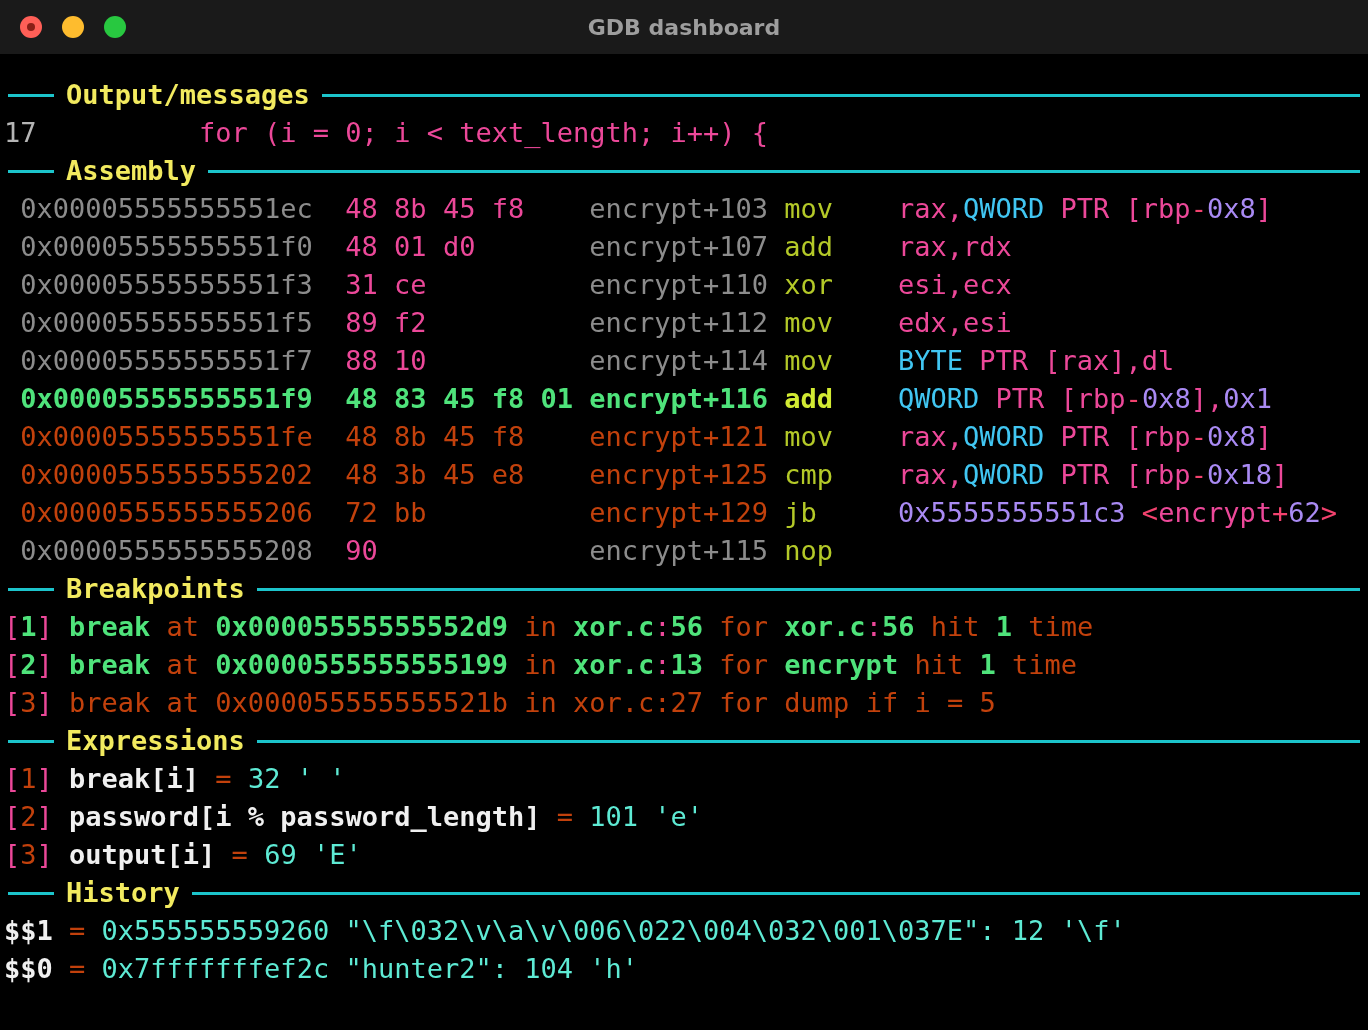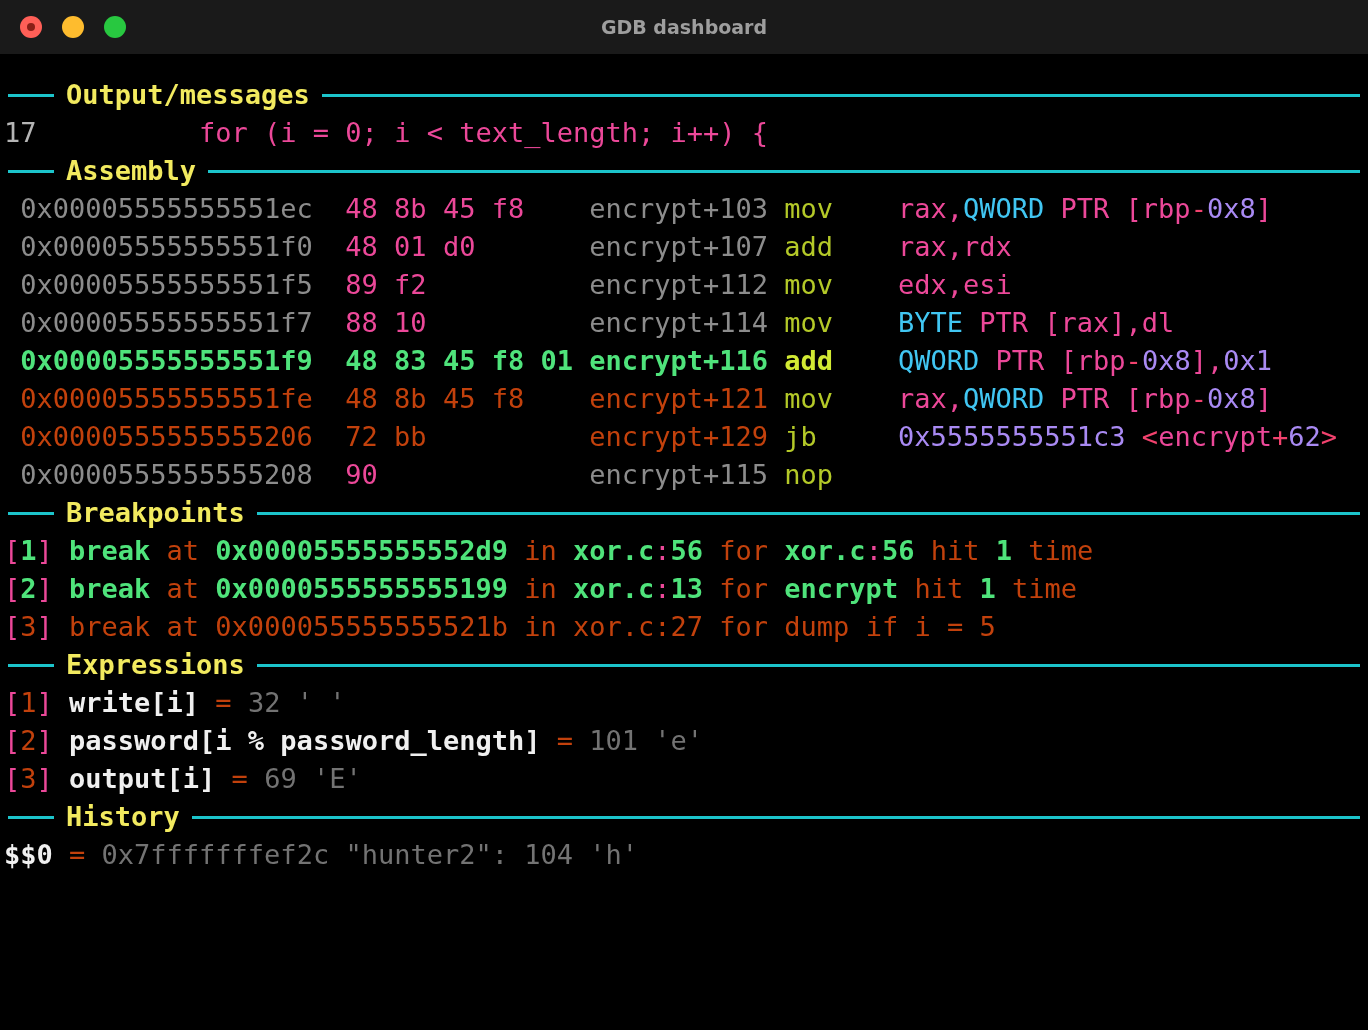--- a/index.html
+++ b/index.html
@@ -6,35 +6,35 @@
   .window{width:1368px;height:1030px;background:#000;overflow:hidden;position:relative;
           font-family:"DejaVu Sans Mono",monospace;}
   .titlebar{height:54px;background:#1a1a1a;position:relative;display:flex;align-items:center;}
   .lights{display:flex;gap:20px;margin-left:20px;}
   .light{width:22px;height:22px;border-radius:50%;border:none;padding:0;position:relative;cursor:default;}
   .light.red{background:#ff5f57;}
   .light.red::after{content:"";position:absolute;left:7px;top:7px;width:8px;height:8px;border-radius:50%;background:#8a1f17;}
   .light.yellow{background:#febc2e;}
   .light.green{background:#28c840;}
   .titlebar .title{position:absolute;left:0;right:0;text-align:center;color:#9e9e9e;
-                   font-family:"DejaVu Sans",sans-serif;font-weight:bold;font-size:19px;}
+                   font-family:"DejaVu Sans",sans-serif;font-weight:bold;font-size:22px;}
   .body{padding:22px 8px 0 4px;font-size:27px;}
   .row{height:38px;line-height:38px;white-space:pre;}
   
   .sec{display:flex;align-items:center;}
   .dash{height:3px;background:#1cc4cb;}
   .dash-l{width:46px;margin-left:4px;}
   .dash-r{flex:1;}
   .sec-title{color:#f2ea5f;font-weight:bold;margin:0 12px;}
   
   .t-gray{color:#8c8c8c;}
   .t-dim{color:#c2410c;}
   .t-w{color:#ec4899;}
   .t-wb{color:#f0f0f0;font-weight:bold;}
-  .t-val{color:#737373;}
+  .t-val{color:#5eead4;}
   .t-bg{color:#4fe37b;font-weight:bold;}
   .t-g{color:#c2410c;}
   .t-y{color:#b4c928;}
   .t-yb{color:#d2ea33;font-weight:bold;}
   .t-cyan{color:#41c6f2;}
   .t-purple{color:#a98af3;}
   .t-red{color:#f2426e;}
   .t-lineno{color:#b5b5b5;}
   
   .asm{padding-left:1ch;text-decoration:underline;}
@@ -68,24 +68,26 @@
 
     <div class="row sec">
       <span class="dash dash-l"></span>
       <span class="sec-title">Assembly</span>
       <span class="dash dash-r"></span>
     </div>
 
     <div>
         <div class="row asm"><span class="t-gray c-addr">0x00005555555551ec</span><span class="t-w c-opc">48 8b 45 f8</span><span class="t-gray c-label">encrypt+103</span><span class="t-y c-mnem">mov</span><span class="t-w">rax,</span><span class="t-cyan">QWORD</span><span class="t-w"> PTR [rbp</span><span class="t-red">-</span><span class="t-purple">0x8</span><span class="t-w">]</span></div>
         <div class="row asm"><span class="t-gray c-addr">0x00005555555551f0</span><span class="t-w c-opc">48 01 d0</span><span class="t-gray c-label">encrypt+107</span><span class="t-y c-mnem">add</span><span class="t-w">rax,rdx</span></div>
+        <div class="row asm"><span class="t-gray c-addr">0x00005555555551f3</span><span class="t-w c-opc">31 ce</span><span class="t-gray c-label">encrypt+110</span><span class="t-y c-mnem">xor</span><span class="t-w">esi,ecx</span></div>
         <div class="row asm"><span class="t-gray c-addr">0x00005555555551f5</span><span class="t-w c-opc">89 f2</span><span class="t-gray c-label">encrypt+112</span><span class="t-y c-mnem">mov</span><span class="t-w">edx,esi</span></div>
         <div class="row asm"><span class="t-gray c-addr">0x00005555555551f7</span><span class="t-w c-opc">88 10</span><span class="t-gray c-label">encrypt+114</span><span class="t-y c-mnem">mov</span><span class="t-cyan">BYTE</span><span class="t-w"> PTR [rax],dl</span></div>
         <div class="row asm"><span class="t-bg c-addr">0x00005555555551f9</span><span class="t-bg c-opc">48 83 45 f8 01</span><span class="t-bg c-label">encrypt+116</span><span class="t-yb c-mnem">add</span><span class="t-cyan">QWORD</span><span class="t-w"> PTR [rbp</span><span class="t-red">-</span><span class="t-purple">0x8</span><span class="t-w">],</span><span class="t-purple">0x1</span></div>
         <div class="row asm"><span class="t-g c-addr">0x00005555555551fe</span><span class="t-g c-opc">48 8b 45 f8</span><span class="t-g c-label">encrypt+121</span><span class="t-y c-mnem">mov</span><span class="t-w">rax,</span><span class="t-cyan">QWORD</span><span class="t-w"> PTR [rbp</span><span class="t-red">-</span><span class="t-purple">0x8</span><span class="t-w">]</span></div>
+        <div class="row asm"><span class="t-g c-addr">0x0000555555555202</span><span class="t-g c-opc">48 3b 45 e8</span><span class="t-g c-label">encrypt+125</span><span class="t-y c-mnem">cmp</span><span class="t-w">rax,</span><span class="t-cyan">QWORD</span><span class="t-w"> PTR [rbp</span><span class="t-red">-</span><span class="t-purple">0x18</span><span class="t-w">]</span></div>
         <div class="row asm"><span class="t-g c-addr">0x0000555555555206</span><span class="t-g c-opc">72 bb</span><span class="t-g c-label">encrypt+129</span><span class="t-y c-mnem">jb</span><span class="t-purple">0x5555555551c3</span><span class="t-w"> </span><span class="t-red">&lt;</span><span class="t-w">encrypt</span><span class="t-red">+</span><span class="t-purple">62</span><span class="t-red">&gt;</span></div>
         <div class="row asm"><span class="t-gray c-addr">0x0000555555555208</span><span class="t-w c-opc">90</span><span class="t-gray c-label">encrypt+115</span><span class="t-y c-mnem">nop</span></div>
       </div>
 
     <div class="row sec">
       <span class="dash dash-l"></span>
       <span class="sec-title">Breakpoints</span>
       <span class="dash dash-r"></span>
     </div>
 
@@ -95,29 +97,30 @@
         <div class="row"><span class="t-w">[</span><span class="t-g">3</span><span class="t-w">] </span><span class="t-g">break</span><span class="t-dim"> at </span><span class="t-g">0x000055555555521b</span><span class="t-dim"> in </span><span class="t-g">xor.c</span><span class="t-dim">:</span><span class="t-g">27</span><span class="t-dim"> for </span><span class="t-g">dump</span><span class="t-dim"> if </span><span class="t-g">i</span><span class="t-dim"> = </span><span class="t-g">5</span></div>
       </div>
 
     <div class="row sec">
       <span class="dash dash-l"></span>
       <span class="sec-title">Expressions</span>
       <span class="dash dash-r"></span>
     </div>
 
     <div>
-        <div class="row"><span class="t-w">[</span><span class="t-g">1</span><span class="t-w">] </span><span class="t-wb">write[i]</span><span class="t-dim"> = </span><span class="t-val">32 ' '</span></div>
+        <div class="row"><span class="t-w">[</span><span class="t-g">1</span><span class="t-w">] </span><span class="t-wb">break[i]</span><span class="t-dim"> = </span><span class="t-val">32 ' '</span></div>
         <div class="row"><span class="t-w">[</span><span class="t-g">2</span><span class="t-w">] </span><span class="t-wb">password[i % password_length]</span><span class="t-dim"> = </span><span class="t-val">101 'e'</span></div>
         <div class="row"><span class="t-w">[</span><span class="t-g">3</span><span class="t-w">] </span><span class="t-wb">output[i]</span><span class="t-dim"> = </span><span class="t-val">69 'E'</span></div>
       </div>
 
     <div class="row sec">
       <span class="dash dash-l"></span>
       <span class="sec-title">History</span>
       <span class="dash dash-r"></span>
     </div>
 
     <div>
+        <div class="row"><span class="t-wb">$$1</span><span class="t-dim"> = </span><span class="t-val">0x555555559260 "\f\032\v\a\v\006\022\004\032\001\037E": 12 '\f'</span></div>
         <div class="row"><span class="t-wb">$$0</span><span class="t-dim"> = </span><span class="t-val">0x7fffffffef2c "hunter2": 104 'h'</span></div>
       </div>
 
   </div>
 </div>
 
 </body></html>

